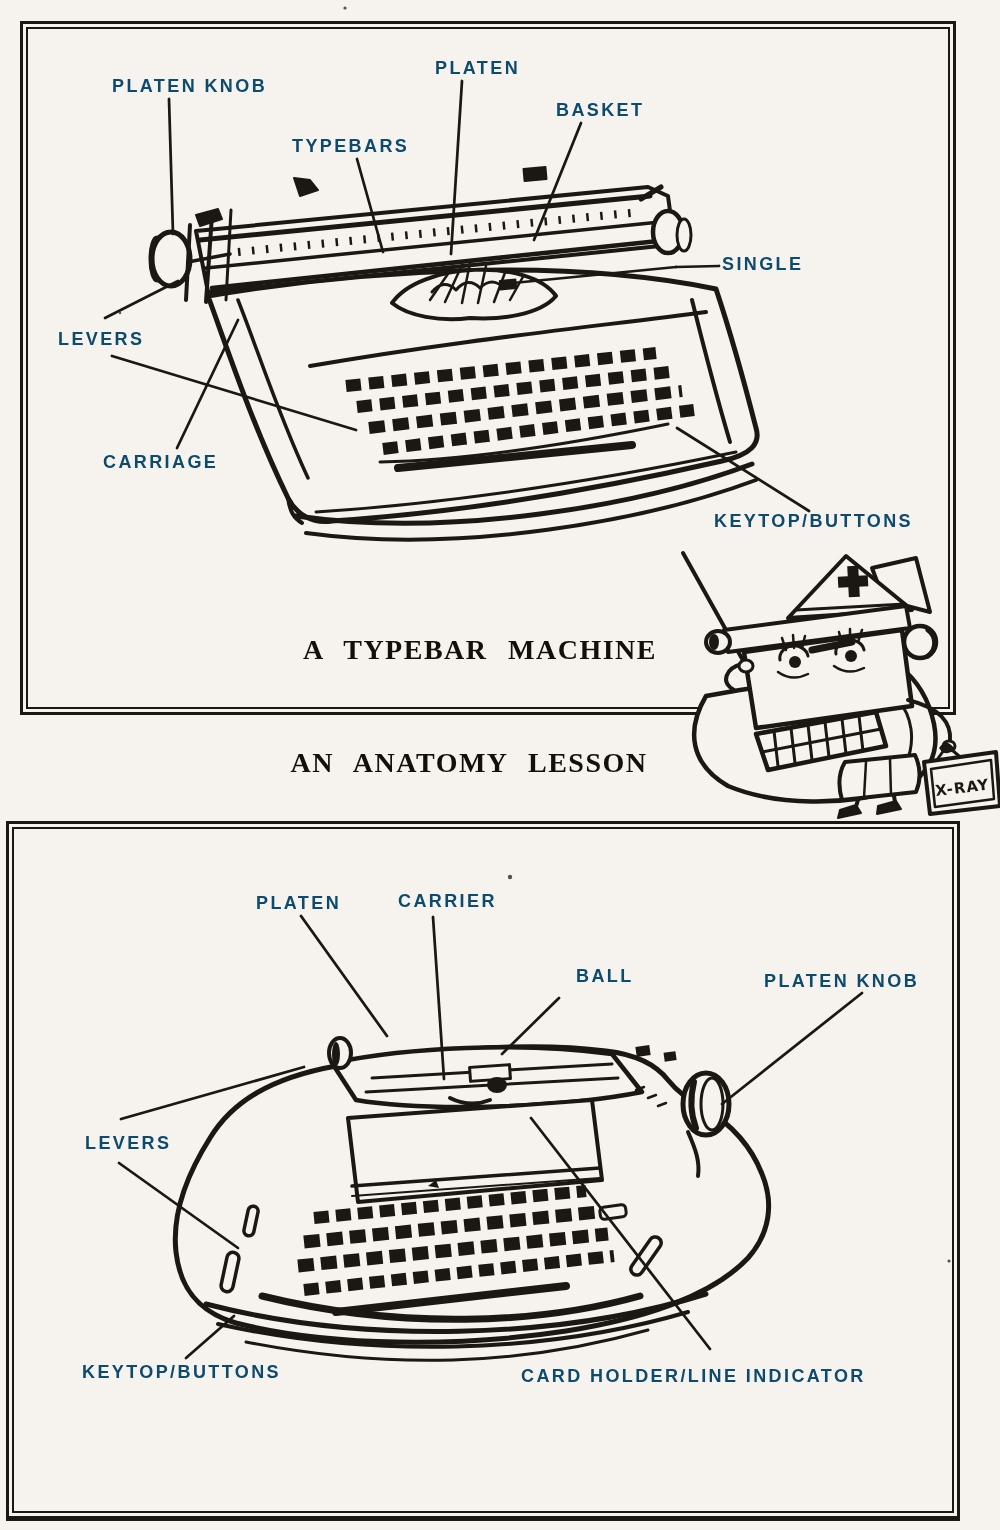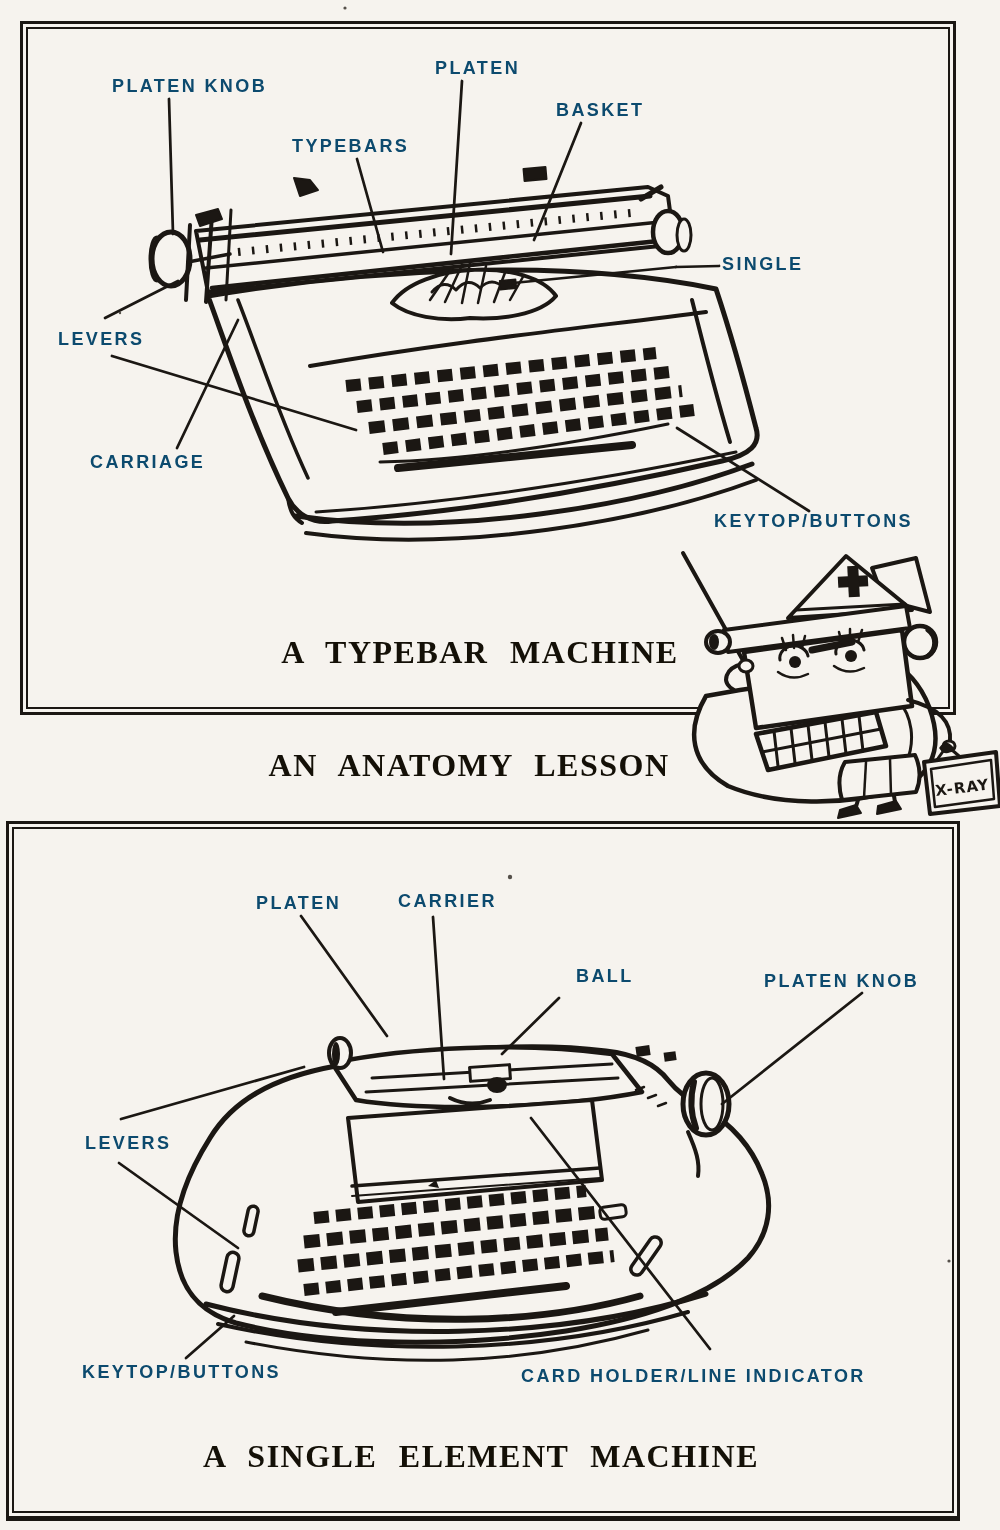--- a/index.html
+++ b/index.html
@@ -17,31 +17,31 @@
   #frame-bottom{left:6px;top:821px;width:948px;height:692px;border-bottom-width:5px;}
   .art{position:absolute;left:0;top:0;width:1000px;height:1530px;z-index:2;}
   .lbl{
     position:absolute;z-index:3;
     font-size:18px;font-weight:bold;letter-spacing:2.4px;
     white-space:nowrap;color:#0c4a6e;
   }
   .caption{
     position:absolute;z-index:3;
     font-family:"Liberation Serif",serif;font-weight:bold;
-    font-size:32px;letter-spacing:1.5px;word-spacing:12px;
+    font-size:28px;letter-spacing:1.5px;word-spacing:12px;
     white-space:nowrap;transform:translateX(-50%);color:#141007;
   }
   
   #lbl-f1-platen-knob{left:112px;top:76px;}
   #lbl-f1-platen{left:435px;top:58px;}
   #lbl-f1-basket{left:556px;top:100px;}
   #lbl-f1-typebars{left:292px;top:136px;}
   #lbl-f1-slugs{left:722px;top:254px;}
   #lbl-f1-levers{left:58px;top:329px;}
-  #lbl-f1-carriage{left:90px;top:452px;}
+  #lbl-f1-carriage{left:103px;top:452px;}
   #lbl-f1-keytop{left:714px;top:511px;}
   #cap-f1{left:480px;top:634px;}
   #divider-title{left:469px;top:747px;}
   
   #lbl-f2-platen{left:256px;top:893px;}
   #lbl-f2-carrier{left:398px;top:891px;}
   #lbl-f2-ball{left:552px;top:966px;margin-left:24px;}
   #lbl-f2-platen-knob{left:764px;top:971px;}
   #lbl-f2-levers{left:85px;top:1133px;}
   #lbl-f2-keytop{left:82px;top:1362px;}
@@ -273,15 +273,14 @@
 
   <div class="caption" id="divider-title">AN ANATOMY LESSON</div>
 
   <div class="lbl" id="lbl-f2-platen">PLATEN</div>
   <div class="lbl" id="lbl-f2-carrier">CARRIER</div>
   <div class="lbl" id="lbl-f2-ball">BALL</div>
   <div class="lbl" id="lbl-f2-platen-knob">PLATEN KNOB</div>
   <div class="lbl" id="lbl-f2-levers">LEVERS</div>
   <div class="lbl" id="lbl-f2-keytop">KEYTOP/BUTTONS</div>
   <div class="lbl" id="lbl-f2-cardholder">CARD HOLDER/LINE INDICATOR</div>
-  <div class="caption" id="cap-f2">A SINGLE ELEMENT MACHINE</div>
 
 </div>
 
 </body></html>

